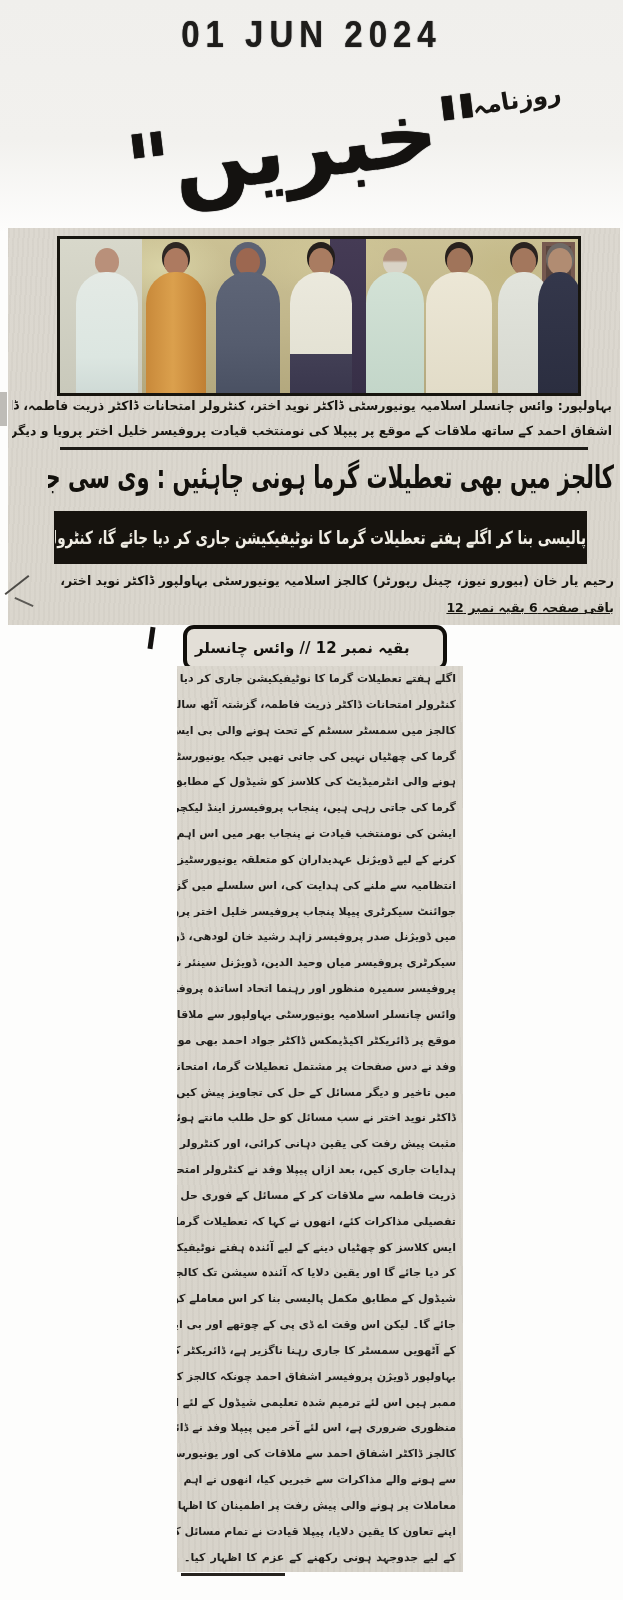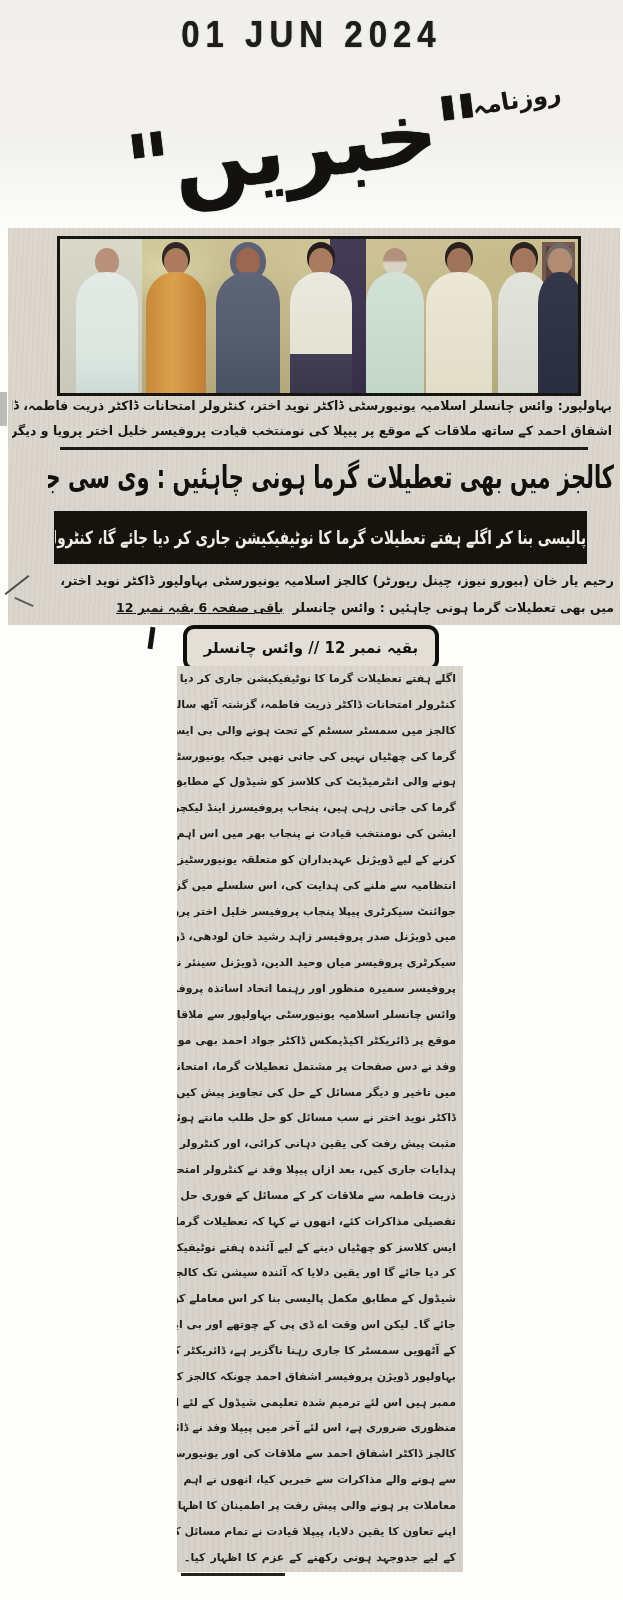--- a/index.html
+++ b/index.html
@@ -91,22 +91,22 @@
   
   .dateline{left:58px;top:567px;width:556px;direction:rtl;color:#17150f;}
   .dl-line1{height:27px;line-height:27px;overflow:hidden;white-space:nowrap;
     font-size:12.5px;font-weight:700;text-align:justify;text-align-last:justify;}
   .dl-line2{height:27px;line-height:27px;display:flex;justify-content:space-between;
     font-size:12.5px;font-weight:700;padding-left:4px;}
   .dl-line2 .left-part{padding-left:54px;text-decoration:underline;}
 
   
   .cont-box{left:183px;top:625px;width:248px;height:38px;border:4px solid #100e0a;
-    border-radius:11px;background:#e3dfd7;line-height:38px;text-align:center;
-    direction:rtl;font-size:15px;font-weight:700;color:#15130f;white-space:nowrap;overflow:hidden;}
+    border-radius:11px;background:#e3dfd7;line-height:38px;text-align:left;
+    direction:rtl;font-size:15px;font-weight:700;color:#15130f;white-space:nowrap;overflow:hidden;padding-left:8px;}
 
   
   .column{left:177px;top:666px;width:286px;height:906px;
     background:
       repeating-linear-gradient(88deg,rgba(110,105,95,0.05) 0 2px,transparent 2px 6px),
       linear-gradient(#dbd7ce,#d7d3ca);
     padding:0;box-sizing:border-box;direction:rtl;color:#211f1c;}
   .col-line{height:25.85px;line-height:25.85px;overflow:hidden;white-space:nowrap;
     font-size:11px;font-weight:700;text-align:justify;text-align-last:justify;
     padding:0 7px;}
@@ -178,21 +178,20 @@
 
 <div class="abs headline">کالجز میں بھی تعطیلات گرما ہونی چاہئیں : وی سی جامعہ اسلامیہ</div>
 
 <div class="abs blackbar">
   <div class="blackbar-text">پالیسی بنا کر اگلے ہفتے تعطیلات گرما کا نوٹیفیکیشن جاری کر دیا جائے گا، کنٹرولر امتحانات</div>
 </div>
 
 <div class="abs dateline">
   <div class="dl-line1">رحیم یار خان (بیورو نیوز، چینل رپورٹر) کالجز اسلامیہ یونیورسٹی بہاولپور ڈاکٹر نوید اختر، پالیسی</div>
   <div class="dl-line2">
-    <span>میں بھی تعطیلات گرما ہونی چاہئیں : وائس چانسلر</span>
     <span class="left-part">باقی صفحہ 6 بقیہ نمبر 12</span>
   </div>
 </div>
 
 <div class="abs cont-box">بقیہ نمبر 12 // وائس چانسلر</div>
 
 <div class="abs column">
     <div class="col-line">اگلے ہفتے تعطیلات گرما کا نوٹیفیکیشن جاری کر دیا جائے گا،</div>
     <div class="col-line">کنٹرولر امتحانات ڈاکٹر ذریت فاطمہ، گزشتہ آٹھ سالوں سے</div>
     <div class="col-line">کالجز میں سمسٹر سسٹم کے تحت ہونے والی بی ایس کلاسز موسم</div>

